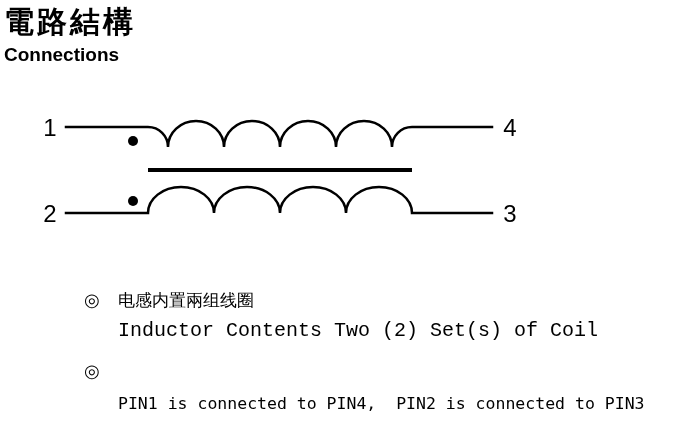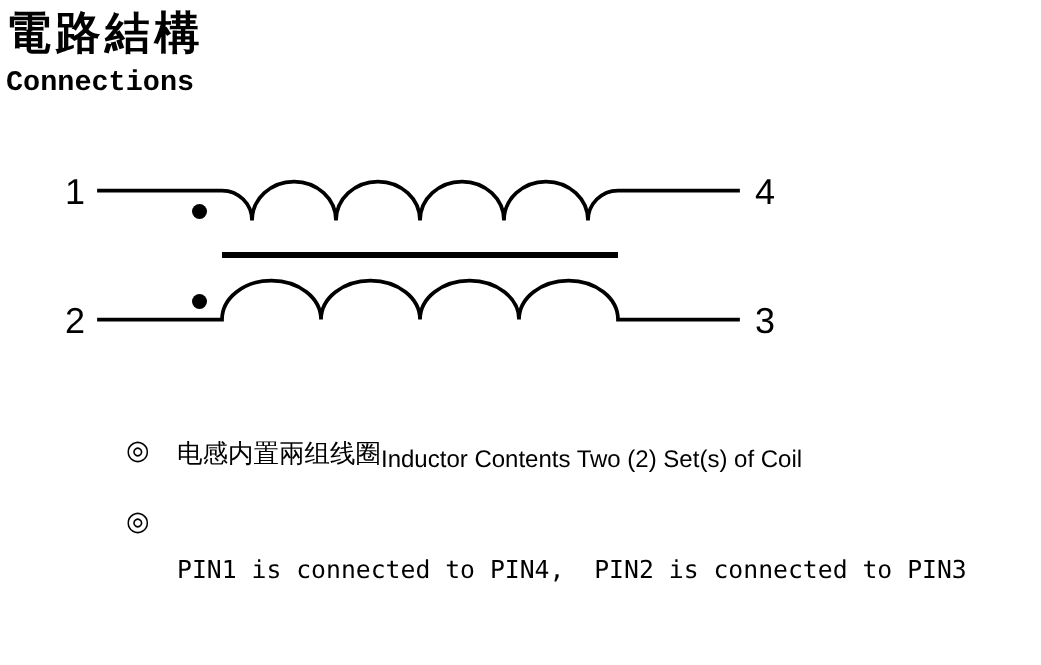--- a/index.html
+++ b/index.html
@@ -6,36 +6,36 @@
   .page{
     position:relative;width:694px;height:443px;background:#ffffff;color:#000;
     overflow:hidden;font-family:"Liberation Sans",sans-serif;
   }
   .title-zh{
     position:absolute;left:4px;top:2px;
     font-family:"DejaVu Serif",serif;font-weight:700;font-size:30px;letter-spacing:3px;
   }
   .title-en{
     position:absolute;left:4px;top:44px;
-    font-weight:700;font-size:19px;font-family:Liberation Mono, monospace;
+    font-weight:700;font-size:19px;
   }
   .schematic{position:absolute;left:0;top:95px;width:560px;height:150px;}
   .wire{fill:none;stroke:#000;stroke-width:2.5;stroke-linecap:square;}
   .core{stroke:#000;stroke-width:4;}
   .dot{fill:#000;stroke:none;}
   .pin{font-family:"Liberation Sans",sans-serif;font-size:24px;font-weight:500;fill:#000;text-anchor:middle;}
   .notes{position:absolute;left:84px;top:288px;width:600px;}
   .note{display:flex;align-items:flex-start;margin-bottom:17px;}
   .note-bullet{font-size:18px;line-height:24px;width:20px;margin-right:14px;flex:none;}
-  .note-text{display:flex;flex-direction:row;align-items:center;}
+  .note-text{display:flex;flex-direction:column;}
   .note-zh{
     font-size:17px;line-height:24px;
     font-family:"DejaVu Serif",serif;
   }
-  .note-en{font-size:16px;line-height:22px;margin-top:8px;white-space:pre-wrap;}
+  .note-en{font-size:20px;line-height:22px;margin-top:8px;white-space:pre-wrap;font-family:Liberation Mono, monospace;}
   .note:nth-child(2) .note-en{
     font-family:"DejaVu Sans Mono","Liberation Mono",monospace;
     font-size:16.5px;
     margin-top:34px;
   }
 </style>
 </head>
 <body>
 
 <div class="page">

